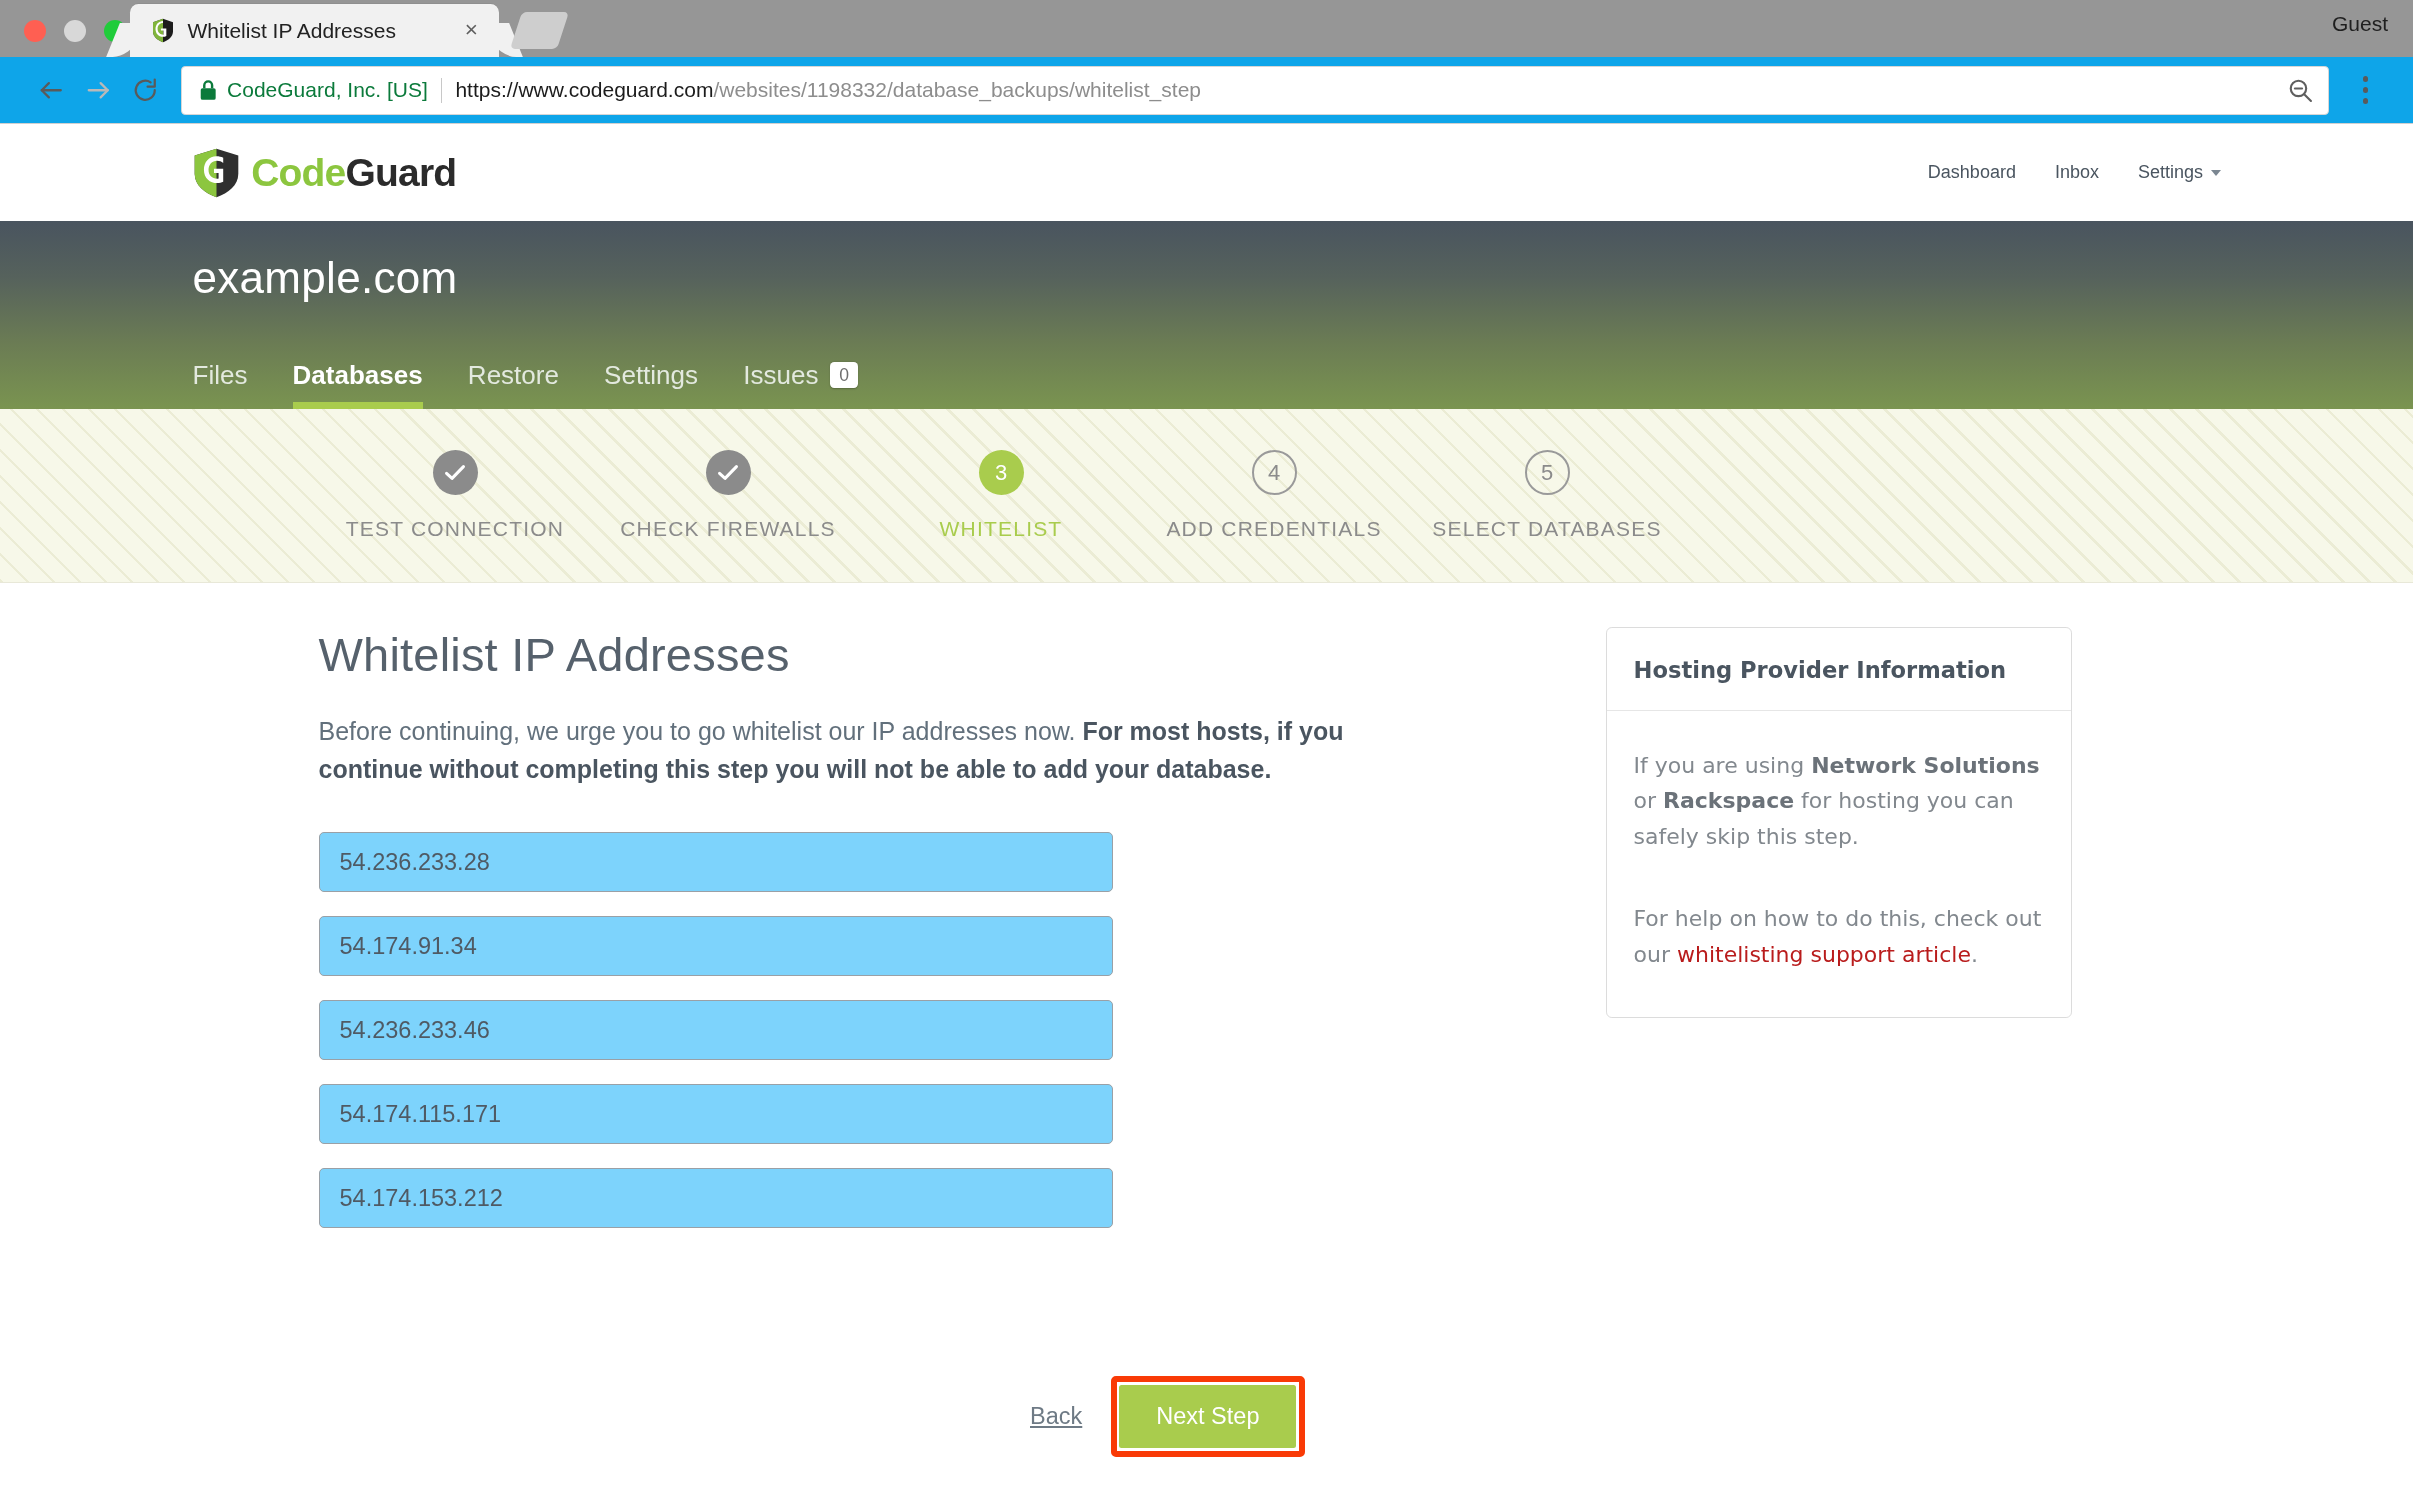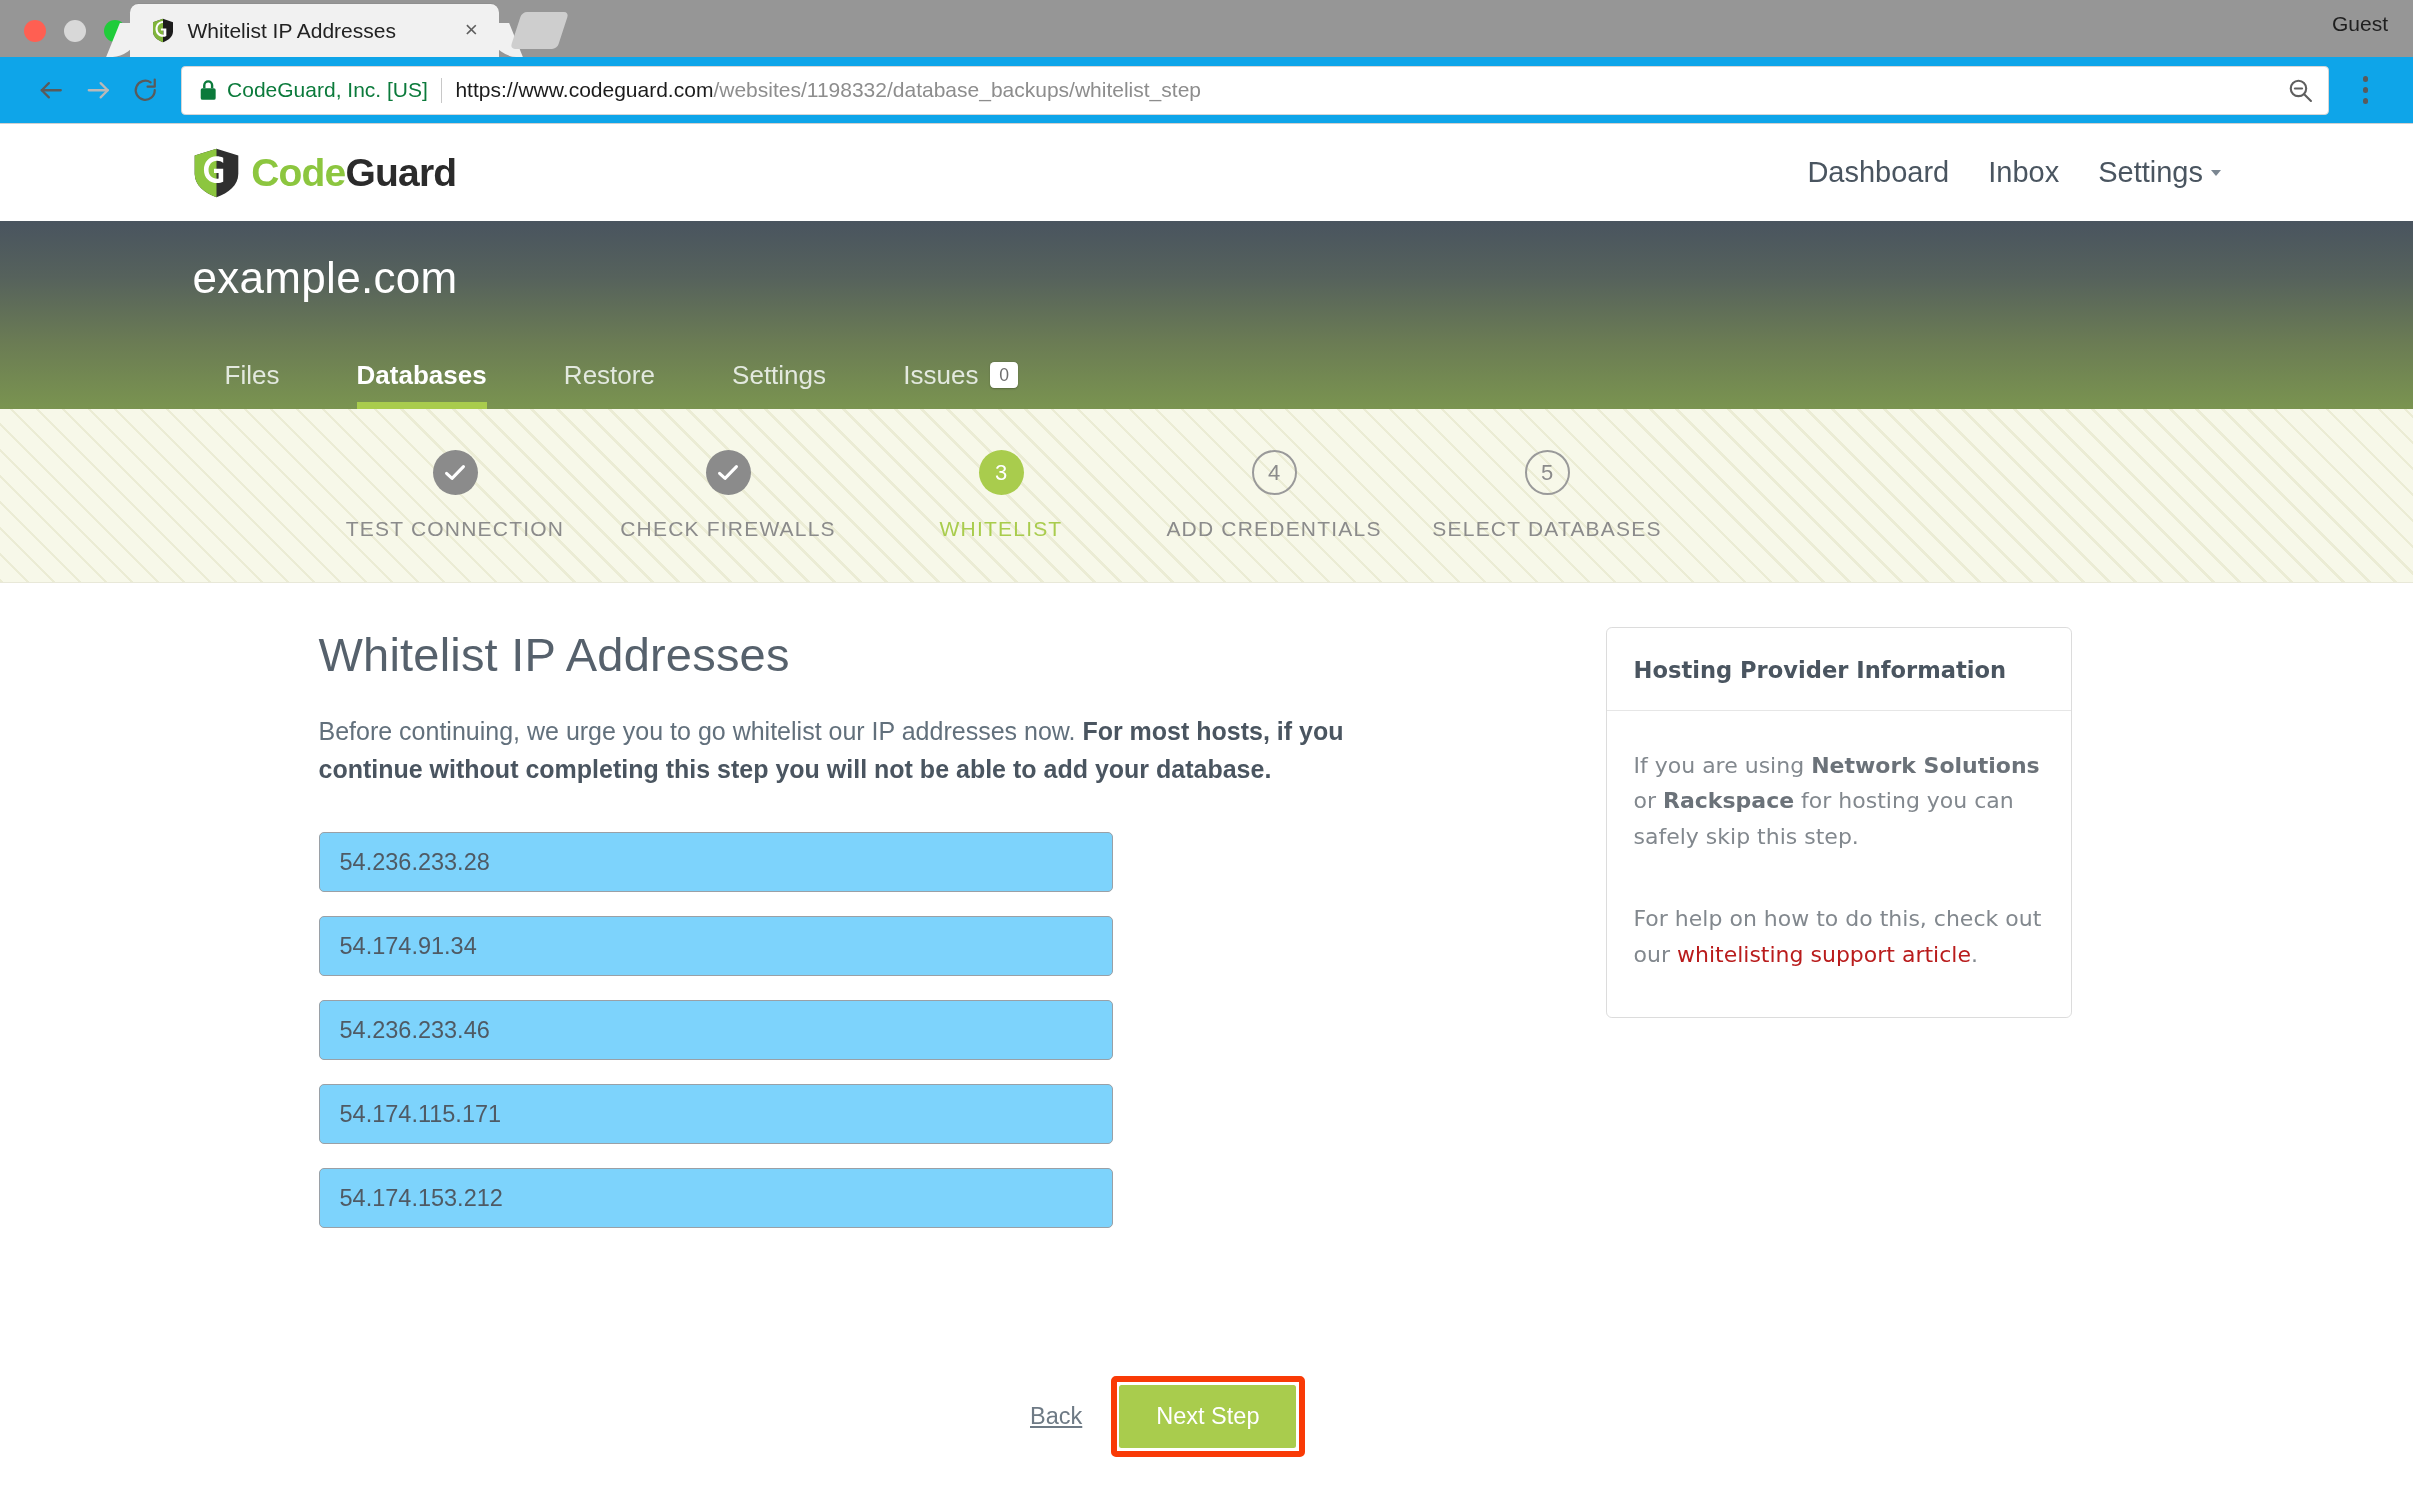--- a/index.html
+++ b/index.html
@@ -165,21 +165,21 @@
     justify-content: space-between;
   }
   .logo { display: flex; align-items: center; gap: 11.7px; }
   .logo-mark { width: 47px; height: 52px; flex: none; }
   .logo-text { font-size: 39px; font-weight: 700; letter-spacing: -0.8px; line-height: 1; }
   .logo-text .c { color: #8cc63f; text-align: center; }
   .logo-text .g { color: #2b2b2b; }
 
   .main-nav { display: flex; align-items: center; gap: 39px; }
   .main-nav a {
-    font-size: 29px;
+    font-size: 18px;
     color: #4a5560;
     text-decoration: none;
     display: flex;
     align-items: center;
     gap: 7.5px;
   }
   .caret-down {
     width: 0; height: 0;
     border-left: 5.9px solid transparent;
     border-right: 5.9px solid transparent;
@@ -211,21 +211,20 @@
   }
   .hero-tab {
     font-size: 26px;
     color: #e3e9df;
     padding: 0 22.6px 18.4px 22.6px;
     position: relative;
     display: flex;
     align-items: center;
     gap: 11.7px;
     white-space: nowrap;
-    margin-left: 32px;
   }
   .hero-tab:first-child { padding-left: 0; }
   .hero-tab.active { color: #fff; font-weight: 700; }
   .hero-tab.active:after {
     content: "";
     position: absolute;
     left: 22.6px; right: 22.6px; bottom: 0;
     height: 6.7px;
     background: #a9cc4d;
   }

